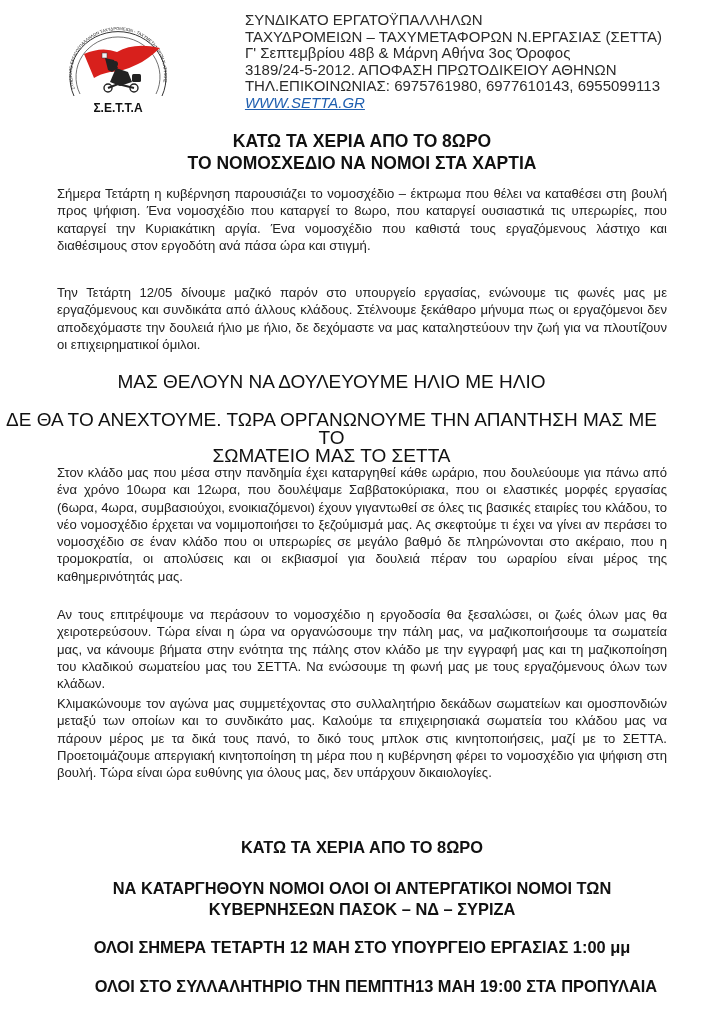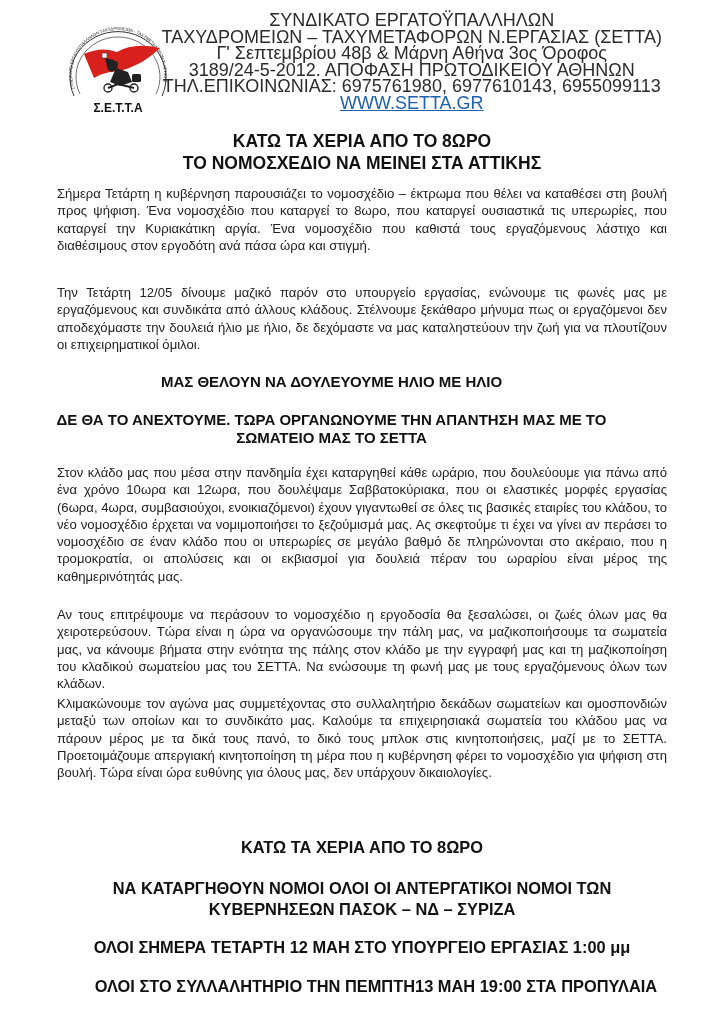--- a/index.html
+++ b/index.html
@@ -1,28 +1,28 @@
 <!DOCTYPE html>
 <html><head>
 <meta charset="utf-8">
 <style>
   html, body { margin: 0; padding: 0; background: #ffffff; }
   body { width: 724px; height: 1024px; position: relative; overflow: hidden;
          font-family: "Liberation Sans", sans-serif; color: #1a1a1a; }
   .logo { position: absolute; left: 62px; top: 12px; width: 112px; height: 112px; }
-  .header { position: absolute; right: 62px; top: 12px; text-align: center;
-            font-size: 18px; line-height: 16.6px; color: #2b2b2b; }
-  .header .link { color: #1f5fb0; text-decoration: underline; }
+  .header { position: absolute; right: 62px; top: 12px; text-align: left;
+            font-size: 15px; line-height: 16.6px; color: #2b2b2b; }
+  .header .link { color: #1f5fb0; text-decoration: underline; font-style: italic; }
   .title { position: absolute; left: 0; width: 724px; text-align: center;
            font-weight: bold; font-size: 17.5px; line-height: 22px; color: #111; }
   .para { position: absolute; left: 57px; width: 610px; text-align: justify;
           font-size: 13.1px; line-height: 17.3px; color: #222; }
   .para p { margin: 0; }
   .sub { position: absolute; left: 0; width: 663px; text-align: center;
-         font-weight: bold; font-size: 15px; line-height: 18px; color: #111; }
+         font-weight: normal; font-size: 19px; line-height: 18px; color: #111; }
   .big { position: absolute; left: 0; width: 724px; text-align: center;
          font-weight: bold; font-size: 16.4px; line-height: 20.5px; color: #111; }
 </style>
 </head>
 <body>
 
 <div class="logo">
   <svg width="112" height="112" viewBox="0 0 112 112">
     <defs>
       <path id="ring" d="M 14 80 A 46 44 0 1 1 98 80"></path>
@@ -51,21 +51,21 @@
   <div>ΣΥΝΔΙΚΑΤΟ ΕΡΓΑΤΟΫΠΑΛΛΗΛΩΝ</div>
   <div>ΤΑΧΥΔΡΟΜΕΙΩΝ – ΤΑΧΥΜΕΤΑΦΟΡΩΝ Ν.ΕΡΓΑΣΙΑΣ (ΣΕΤΤΑ)</div>
   <div>Γ' Σεπτεμβρίου 48β &amp; Μάρνη Αθήνα 3ος Όροφος</div>
   <div>3189/24-5-2012. ΑΠΟΦΑΣΗ ΠΡΩΤΟΔΙΚΕΙΟΥ ΑΘΗΝΩΝ</div>
   <div>ΤΗΛ.ΕΠΙΚΟΙΝΩΝΙΑΣ: 6975761980, 6977610143, 6955099113</div>
   <div><a class="link">WWW.SETTA.GR</a></div>
 </div>
 
 <div class="title" style="top:130px;">
   <div>ΚΑΤΩ ΤΑ ΧΕΡΙΑ ΑΠΟ ΤΟ 8ΩΡΟ</div>
-  <div>ΤΟ ΝΟΜΟΣΧΕΔΙΟ ΝΑ ΜΕΙΝΕΙ ΣΤΑ ΑΤΤΙΚΗΣ</div>
+  <div>ΤΟ ΝΟΜΟΣΧΕΔΙΟ ΝΑ ΝΟΜΟΙ ΣΤΑ ΧΑΡΤΙΑ</div>
 </div>
 
 <div class="para" style="top:185px;">
   <p>Σήμερα Τετάρτη η κυβέρνηση παρουσιάζει το νομοσχέδιο – έκτρωμα που θέλει να καταθέσει στη βουλή προς ψήφιση.  Ένα νομοσχέδιο που καταργεί το 8ωρο, που καταργεί ουσιαστικά τις υπερωρίες, που καταργεί την Κυριακάτικη αργία. Ένα νομοσχέδιο που καθιστά τους εργαζόμενους λάστιχο και διαθέσιμους στον εργοδότη ανά πάσα ώρα και στιγμή.</p>
 </div>
 
 <div class="para" style="top:284px;">
   <p>Την Τετάρτη 12/05 δίνουμε μαζικό παρόν στο υπουργείο εργασίας, ενώνουμε τις φωνές μας με εργαζόμενους και συνδικάτα από άλλους κλάδους. Στέλνουμε ξεκάθαρο μήνυμα πως οι εργαζόμενοι δεν αποδεχόμαστε την δουλειά ήλιο με ήλιο, δε δεχόμαστε να μας καταληστεύουν την ζωή για να πλουτίζουν οι επιχειρηματικοί όμιλοι.</p>
 </div>
 

